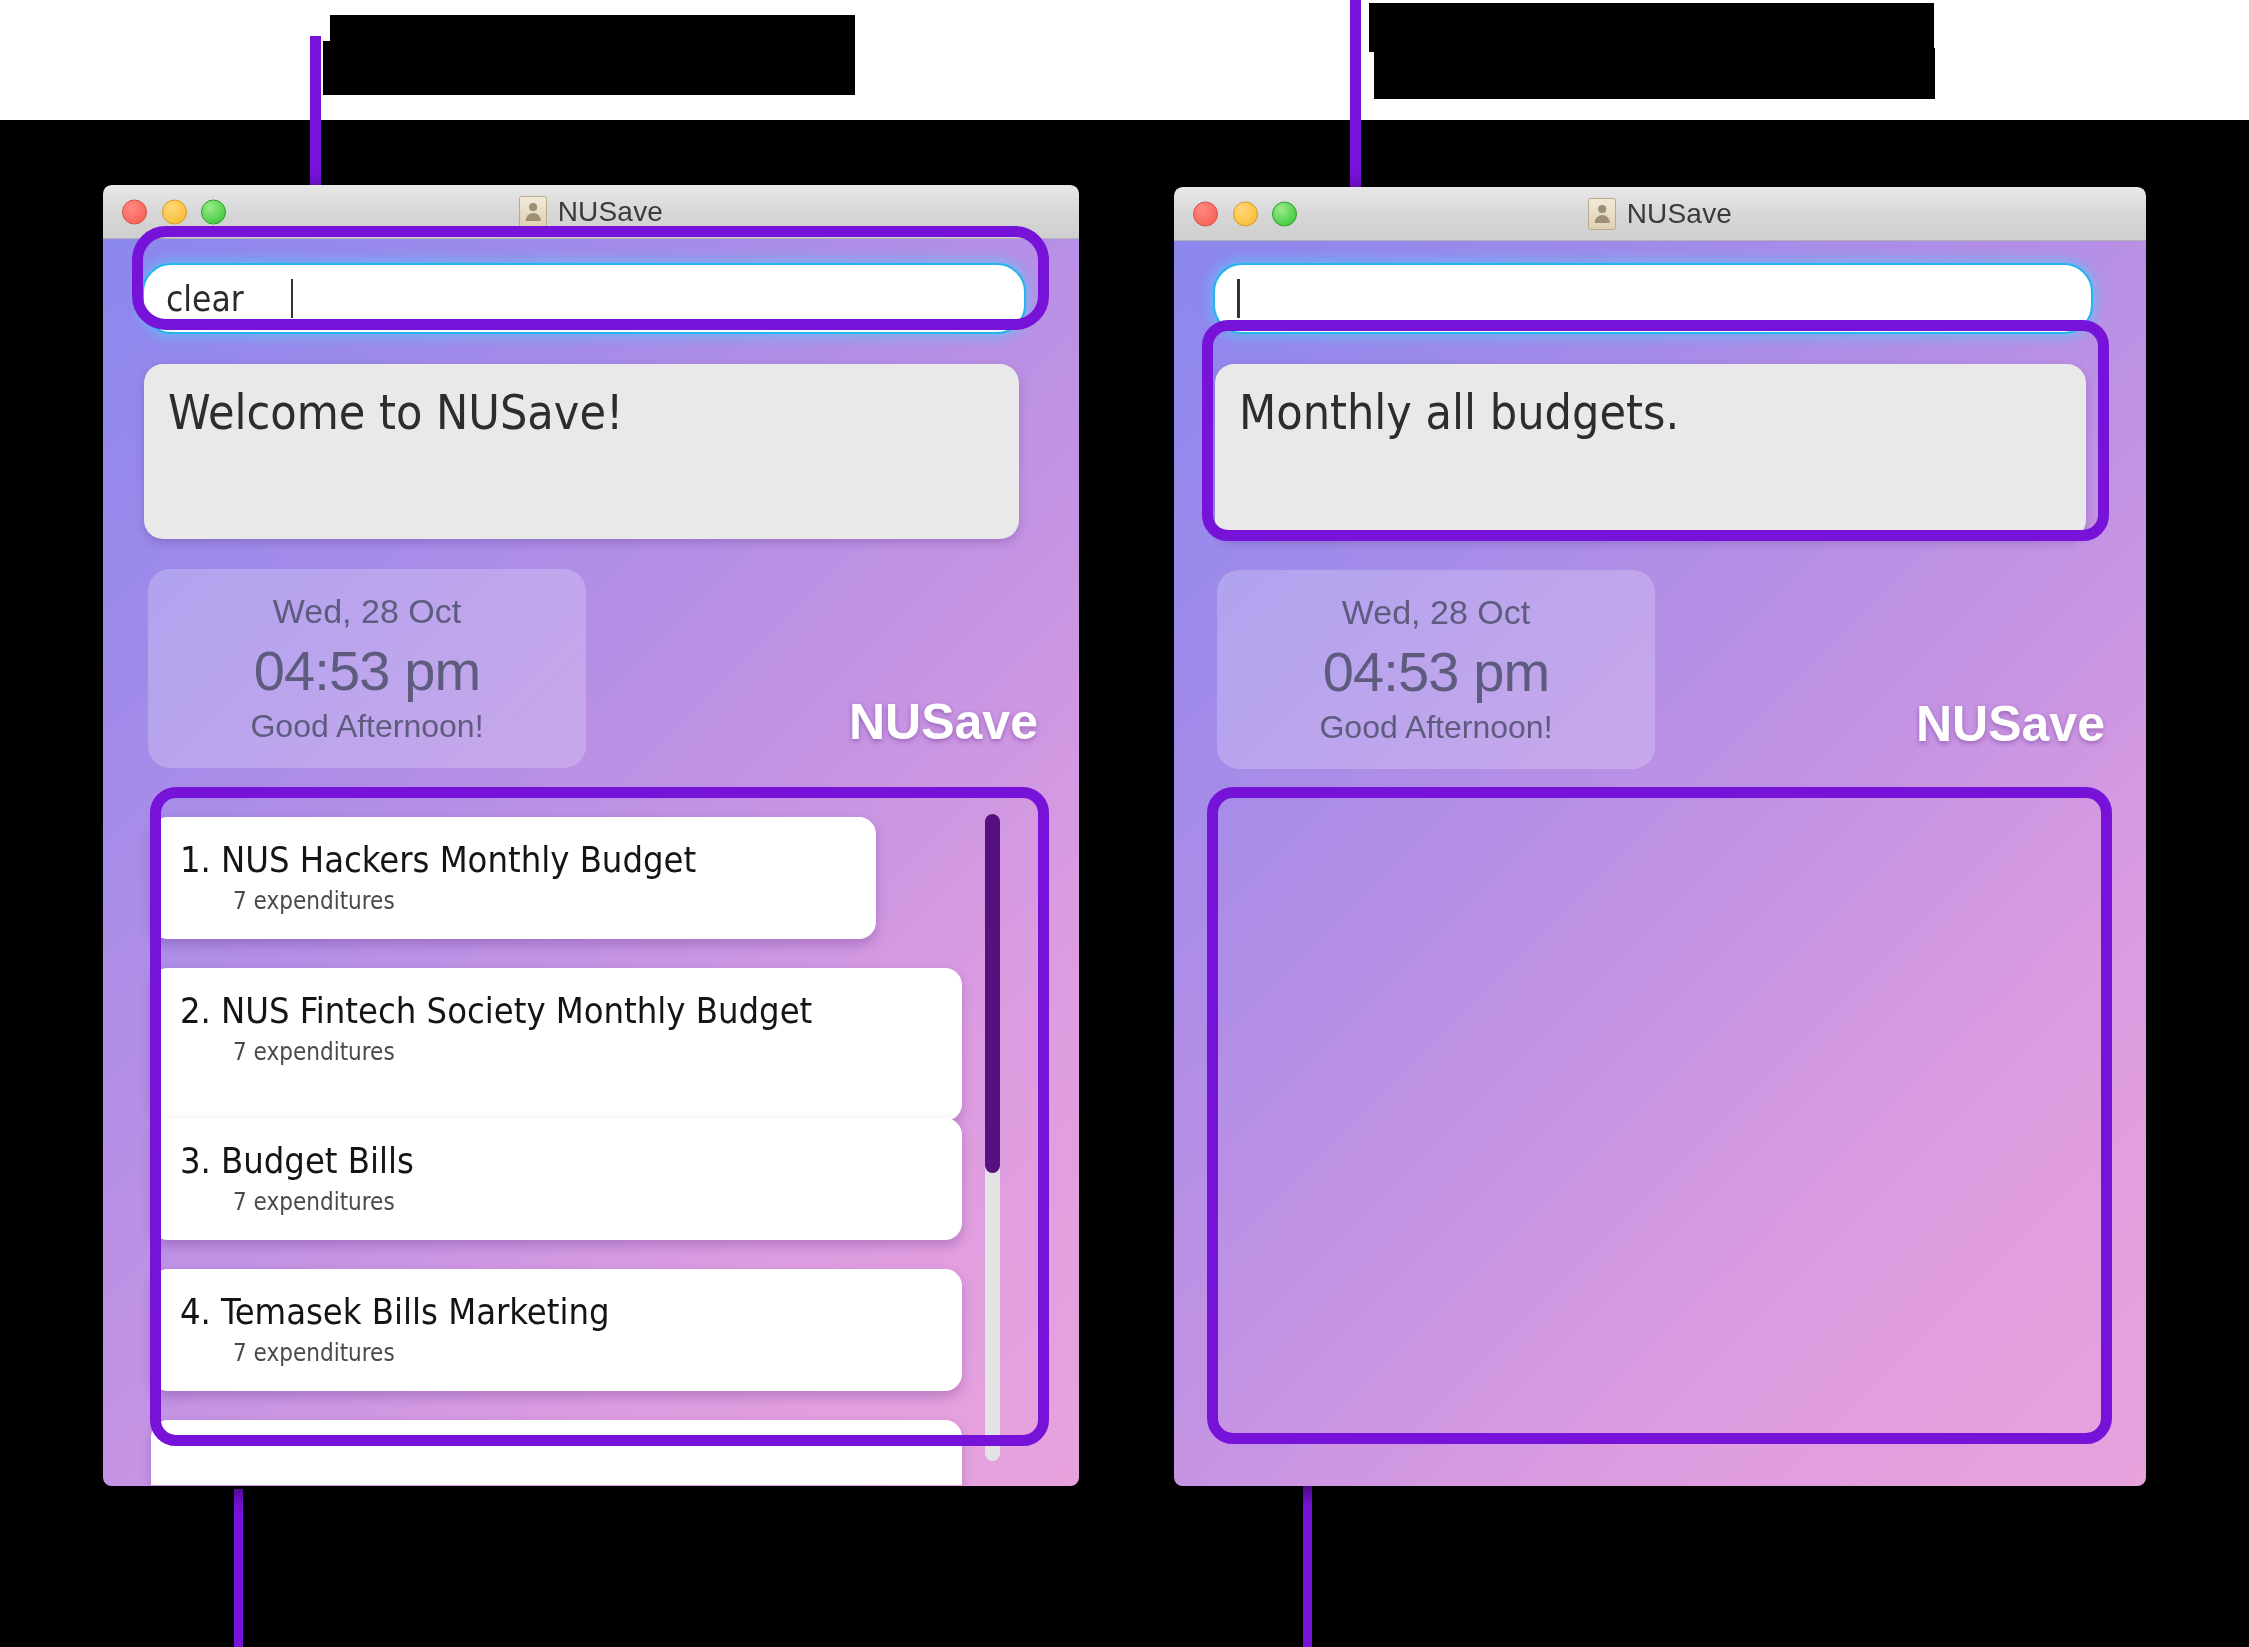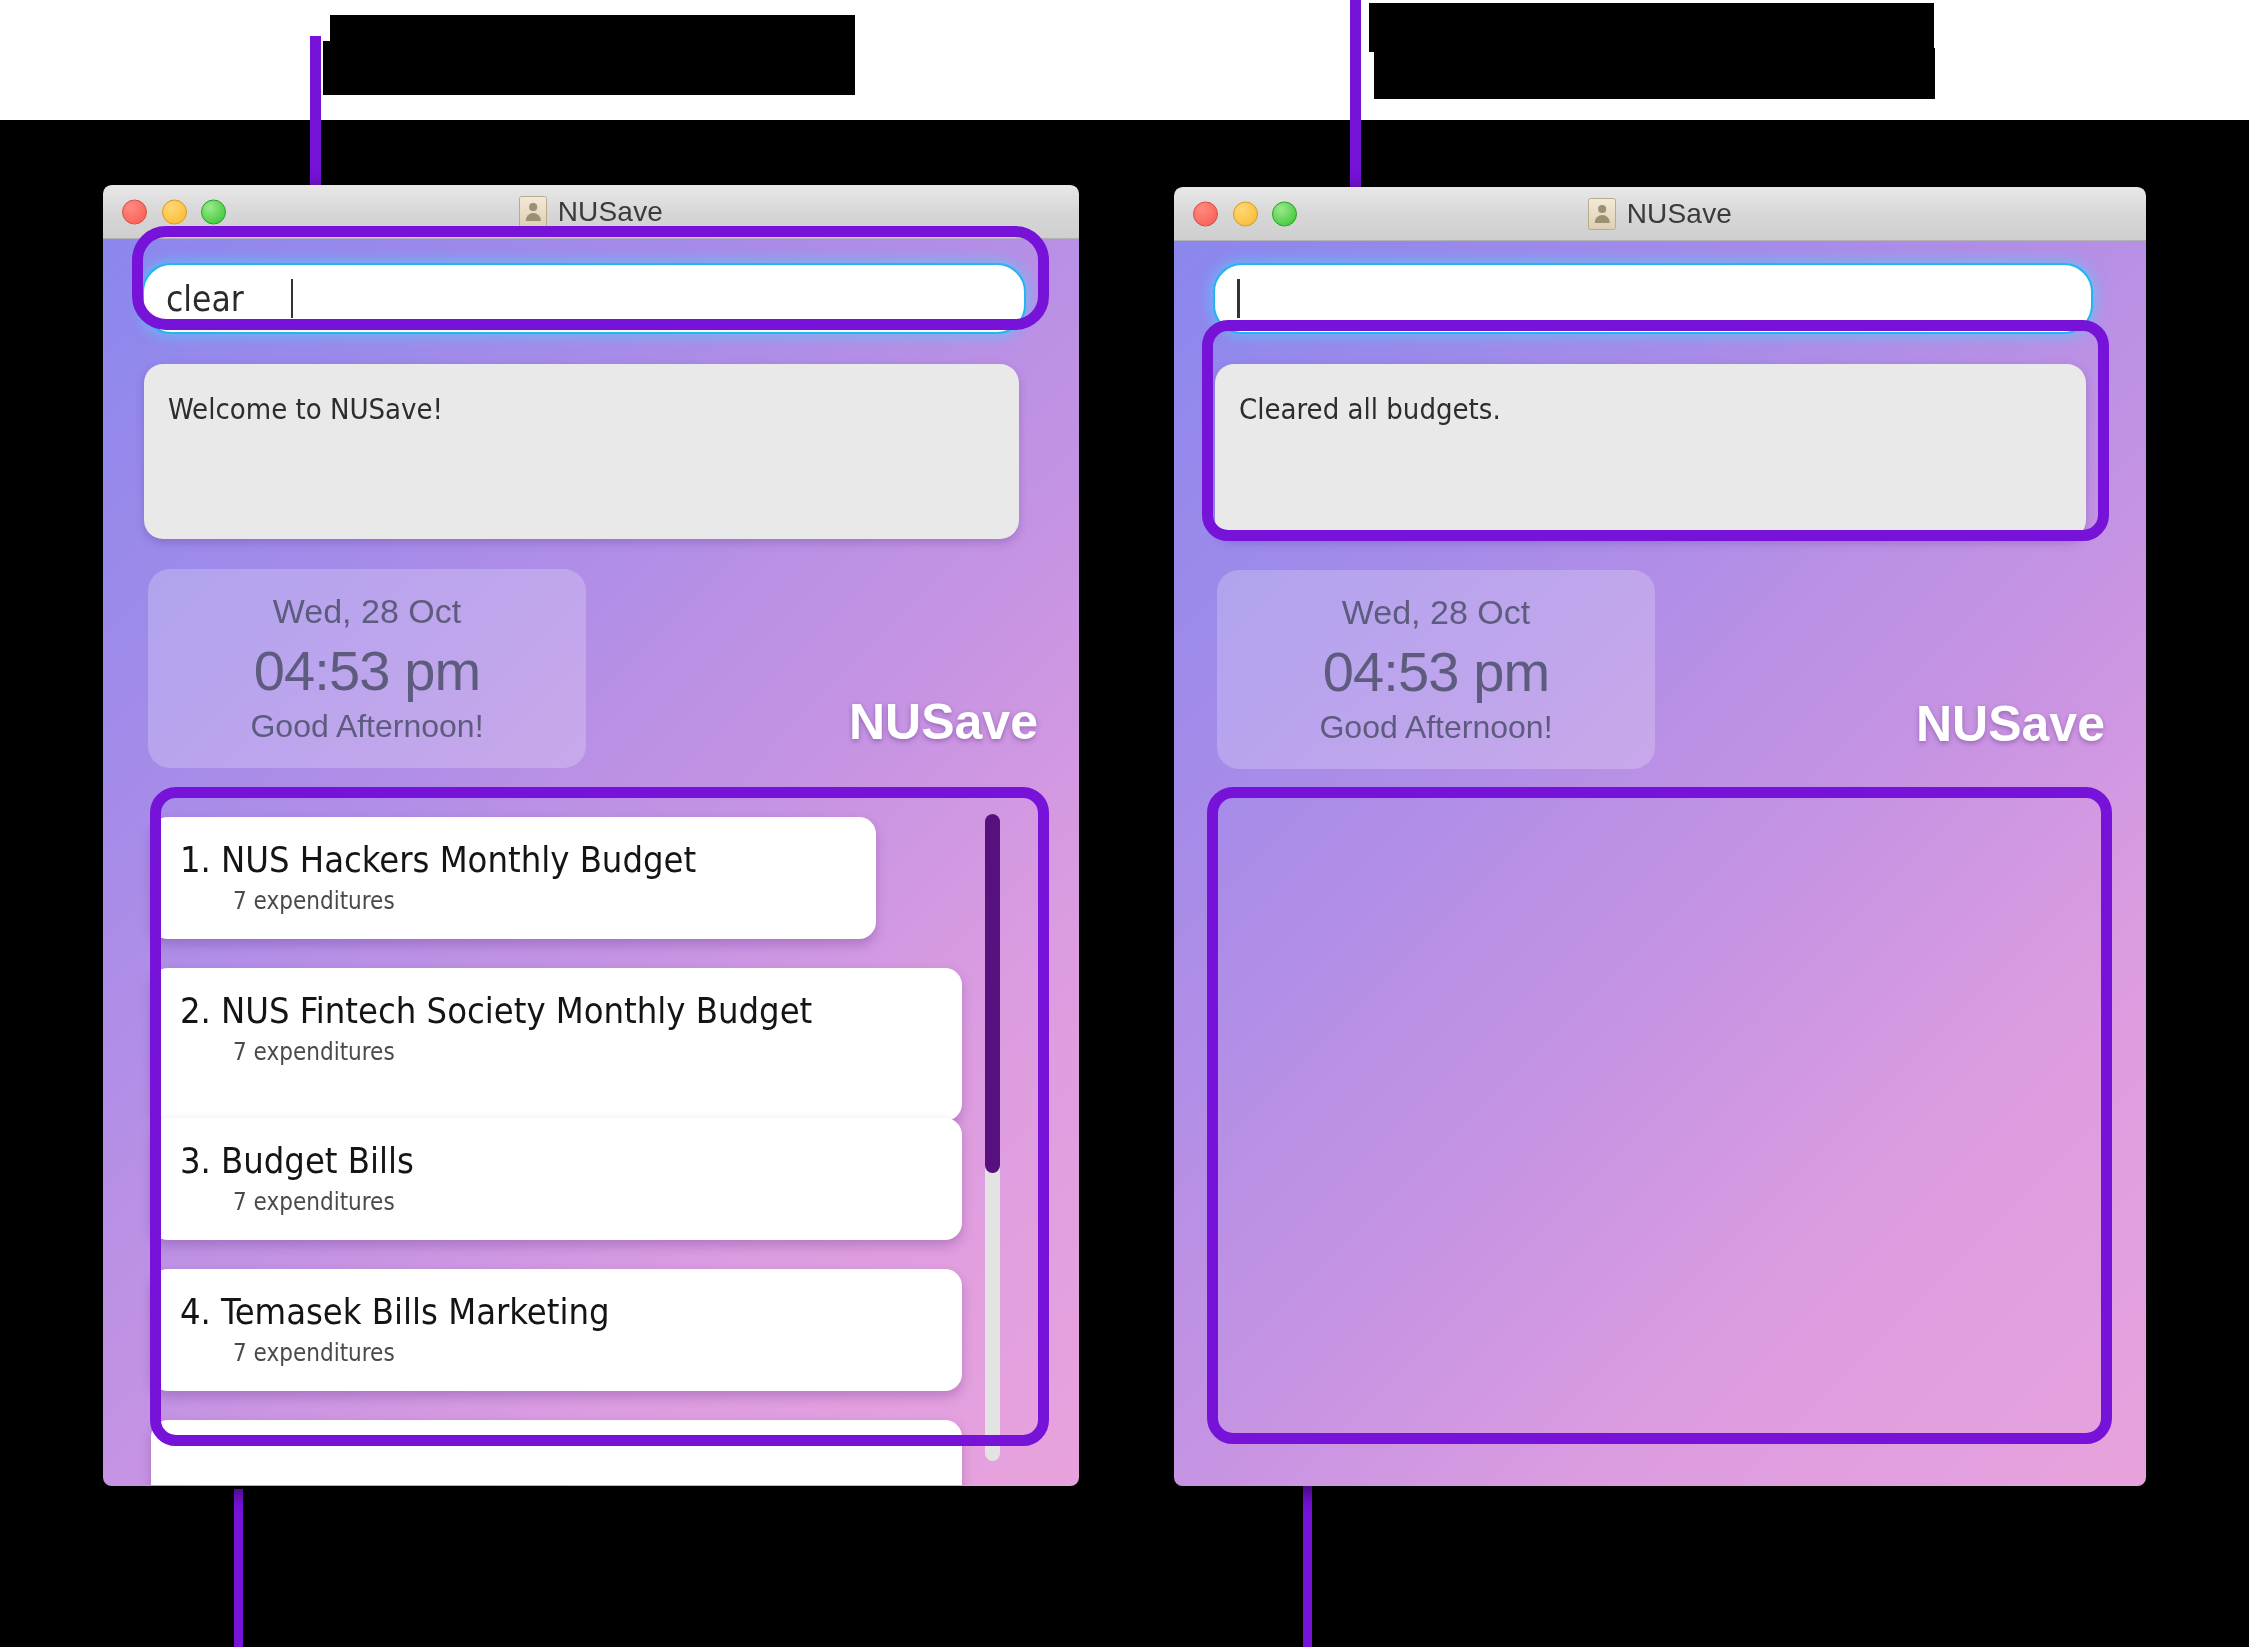--- a/index.html
+++ b/index.html
@@ -70,21 +70,21 @@
     font-family:"DejaVu Sans Condensed","Liberation Sans",sans-serif;
   }
   .caret{display:inline-block;width:2.6px;height:39px;background:#333;vertical-align:middle;}
 
   
   .result-box{
     position:absolute;background:#e9e9e9;border-radius:19px;
     box-shadow:0 3.4px 8.6px rgba(80,40,120,.25);
   }
   .result-text{
-    font-size:29px;color:#2d2d2d;padding:28px 0 0 24px;
+    font-size:48px;color:#2d2d2d;padding:20px 0 0 24px;
     font-family:"DejaVu Sans Condensed","Liberation Sans",sans-serif;
   }
 
   
   .clock{
     position:absolute;border-radius:22px;
     background:rgba(255,255,255,.22);
     display:flex;flex-direction:column;align-items:center;justify-content:center;
     color:#5d5c7e;
   }
@@ -226,21 +226,21 @@
 
   <div class="body-area">
     <div class="bg-gradient"></div>
 
     <div class="cmd-input" style="left:39px;top:22px;width:876px;height:67px;">
       <span class="cmd-text"></span>
       <span class="caret"></span>
     </div>
 
     <div class="result-box" style="left:41px;top:123px;width:871px;height:175px;">
-      <div class="result-text">Cleared all budgets.</div>
+      <div class="result-text">Monthly all budgets.</div>
     </div>
 
     <div class="clock" style="left:43px;top:329px;width:438px;height:199px;">
       <div class="date">Wed, 28 Oct</div>
       <div class="time">04:53 pm</div>
       <div class="greet">Good Afternoon!</div>
     </div>
 
     <div class="brand" style="right:41px;top:454px;">NUSave</div>
 

